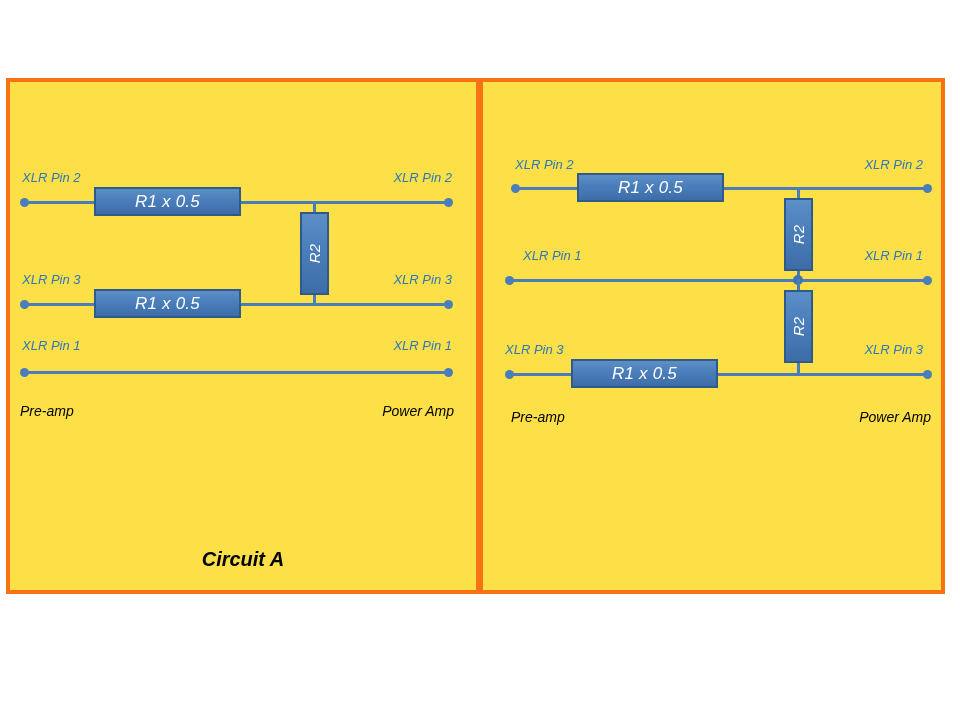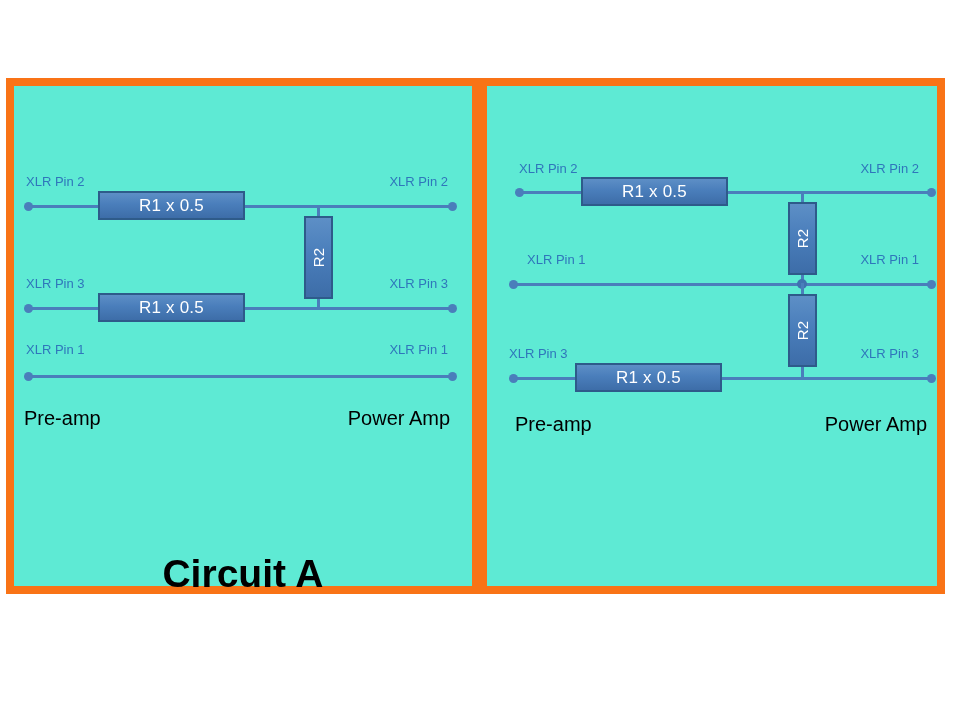--- a/index.html
+++ b/index.html
@@ -20,22 +20,23 @@
     left: 0;
     top: 0;
     width: 960px;
     height: 720px;
   }
 
   
   .panel {
     position: absolute;
     box-sizing: border-box;
-    border: 8px solid #f97316;
-    background: #5eead4;
+    border: 4px solid #f97316;
+    background: #fde047;
+    font-style: italic;
   }
   #panel-a { left: 6px;   top: 78px; width: 474px; height: 516px; }
   #panel-b { left: 479px; top: 78px; width: 466px; height: 516px; }
 
   
   .wire {
     position: absolute;
     background: #4a7ebb;
   }
   .wire-h { height: 3px; }
@@ -84,29 +85,29 @@
     color: #2f76bb;
     font-size: 13px;
     white-space: nowrap;
   }
   .pin-label.right { text-align: right; }
 
   
   .amp-label {
     position: absolute;
     color: #000000;
+    font-size: 14px;
+    white-space: nowrap;
+  }
+
+  
+  .circuit-title {
+    position: absolute;
+    color: #000000;
     font-size: 20px;
-    white-space: nowrap;
-  }
-
-  
-  .circuit-title {
-    position: absolute;
-    color: #000000;
-    font-size: 39px;
     font-weight: bold;
     white-space: nowrap;
     text-align: center;
   }
 </style>
 </head>
 <body>
 
 <div id="stage">
 

